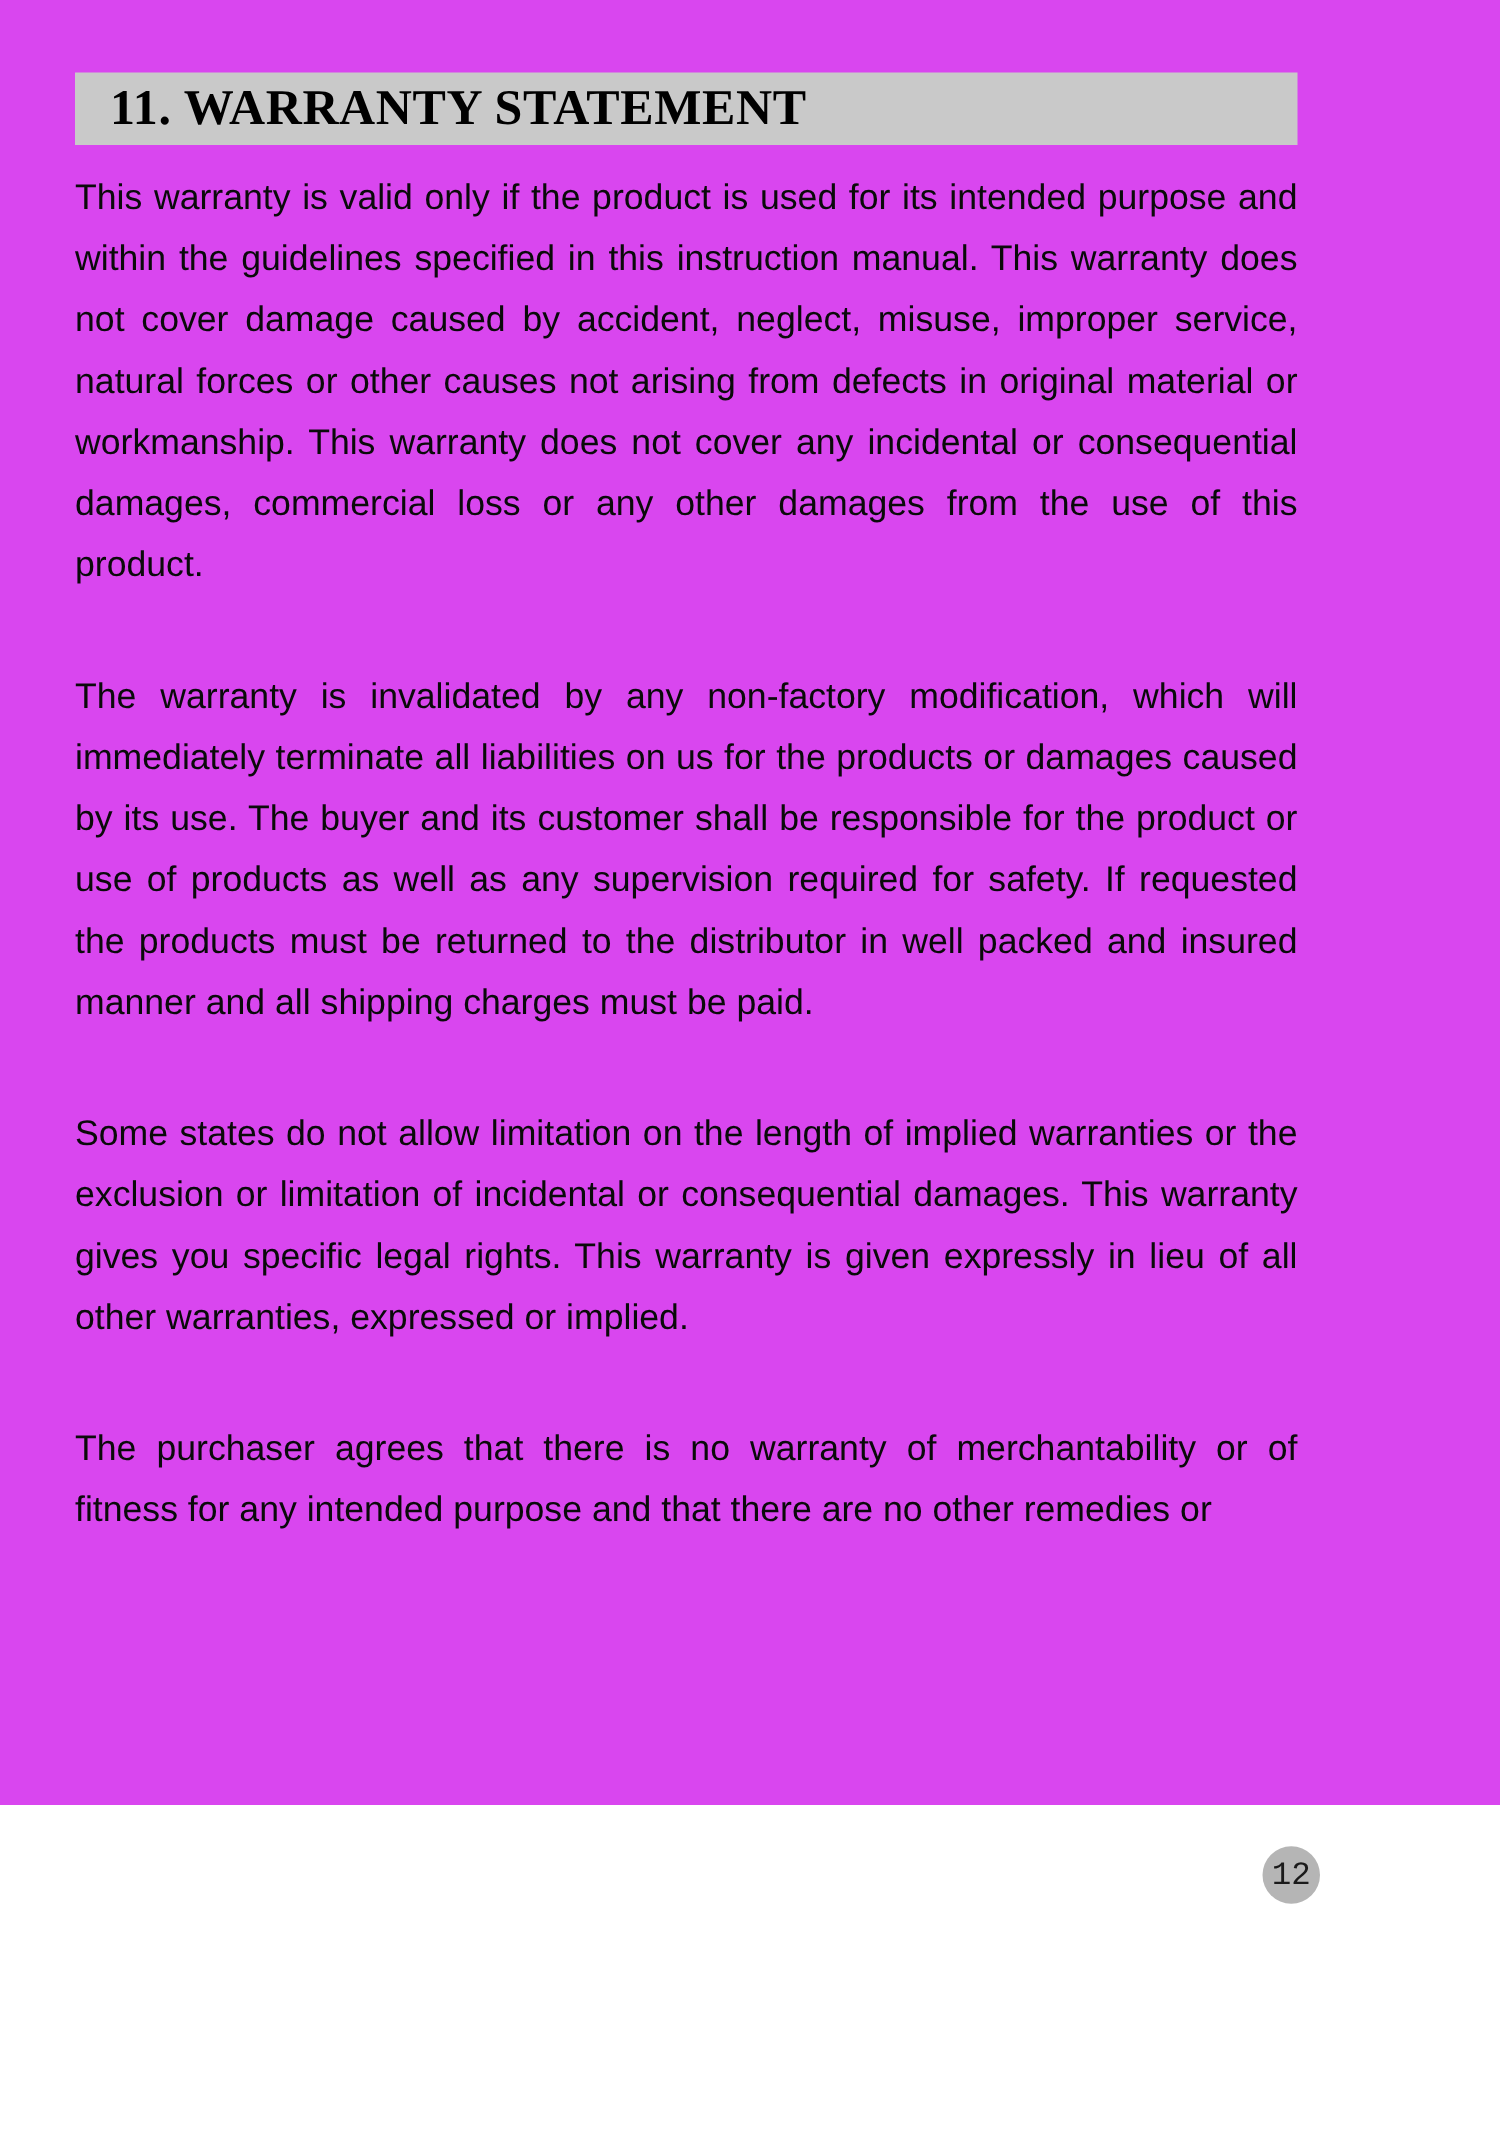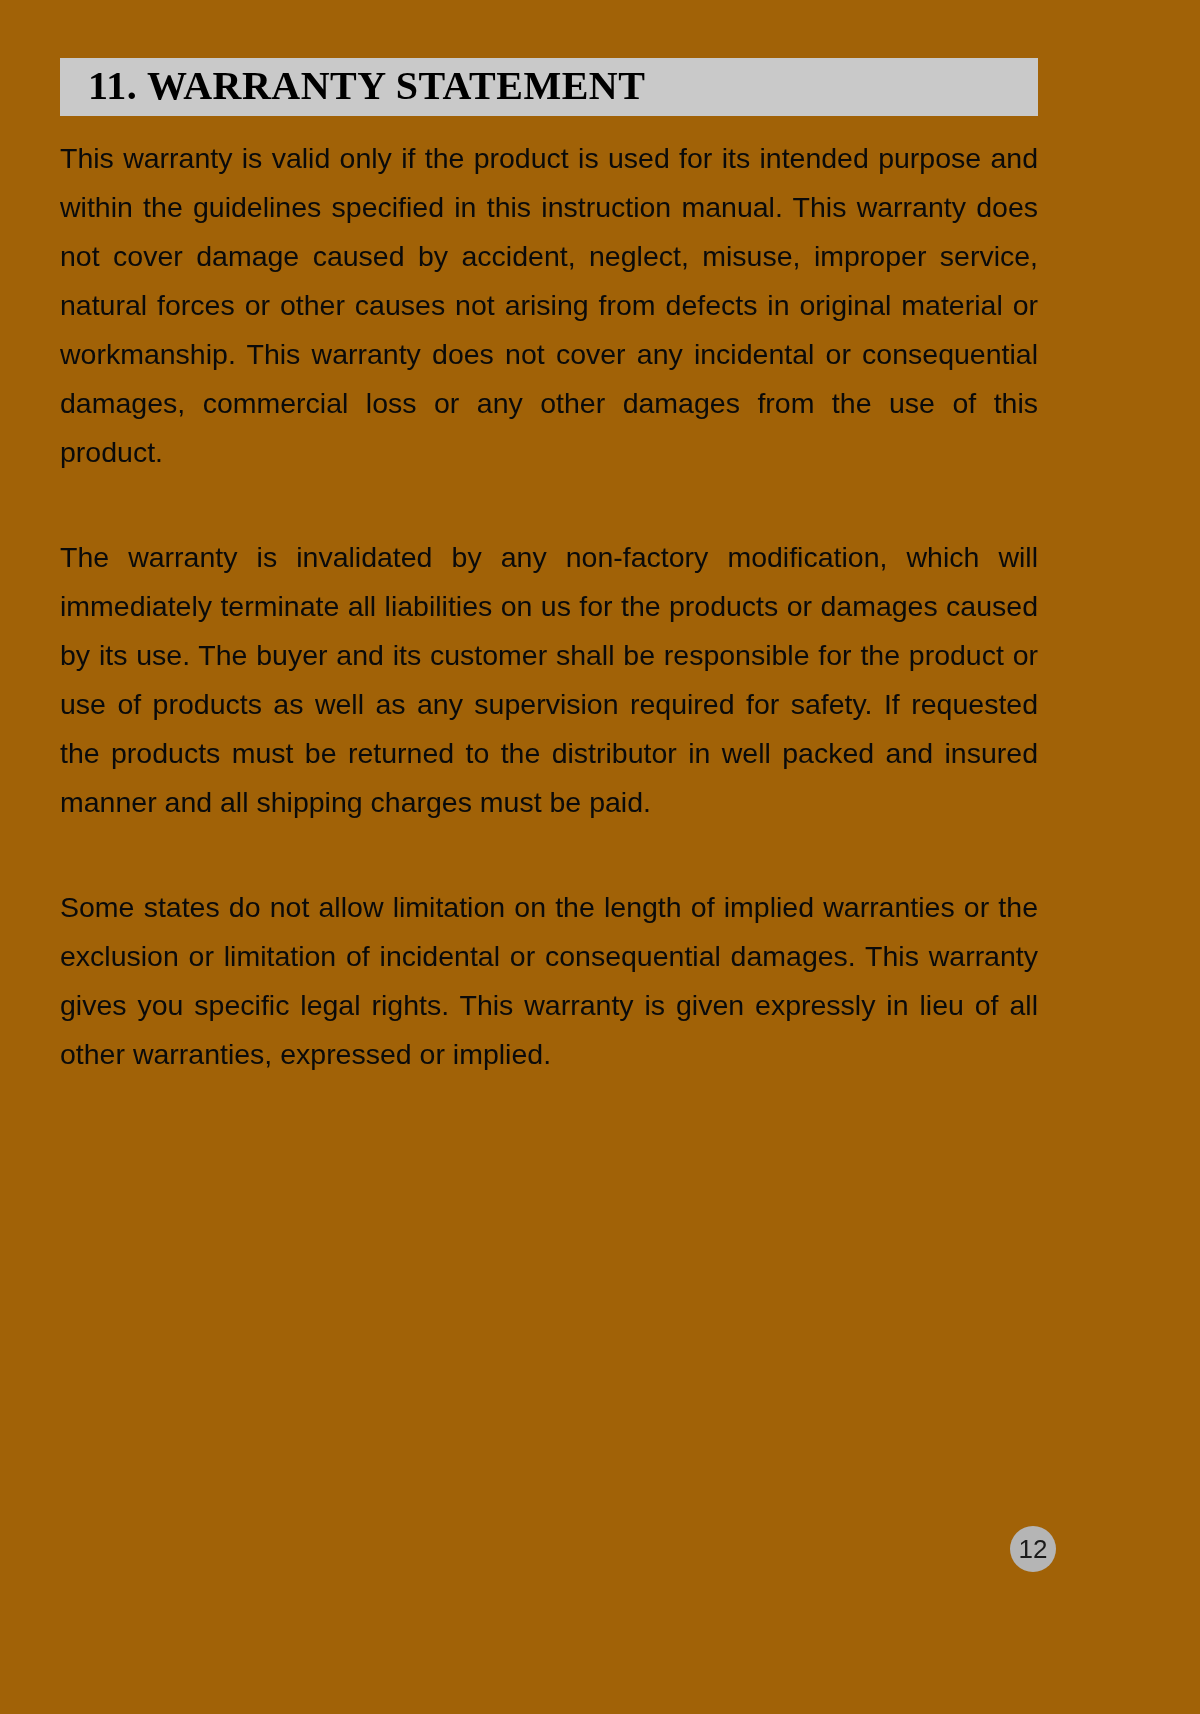--- a/index.html
+++ b/index.html
@@ -13,22 +13,22 @@
     position: relative;
     height: 1714px;
     font-family: "Liberation Sans", "DejaVu Sans", sans-serif;
     color: #000000;
     overflow: hidden;
   }
 
   .page {
     position: relative;
     width: 1200px;
-    height: 1714px;
-    background: #a16207;
+    height: 1444px;
+    background: #d946ef;
   }
 
   .content {
     position: absolute;
     left: 60px;
     top: 58px;
     width: 978px;
   }
 
   .heading-banner {
@@ -55,47 +55,48 @@
     margin-bottom: 56px;
   }
 
   .body-text p:last-child {
     margin-bottom: 0;
   }
 
   .page-number {
     position: absolute;
     left: 1010px;
-    top: 1526px;
+    top: 1477px;
     width: 46px;
     height: 46px;
     border-radius: 50%;
     background: #b5b5b5;
     display: flex;
     align-items: center;
     justify-content: center;
     font-size: 26px;
     color: #1a1a1a;
-    font-family: Liberation Sans, sans-serif;
+    font-family: Liberation Mono, monospace;
   }
 </style>
 </head>
 <body>
 
 <div class="page">
 
   <div class="content">
 
     <div class="heading-banner">
       <h1>11. WARRANTY STATEMENT</h1>
     </div>
 
     <div class="body-text">
       <p>This warranty is valid only if the product is used for its intended purpose and within the guidelines specified in this instruction manual. This warranty does not cover damage caused by accident, neglect, misuse, improper service, natural forces or other causes not arising from defects in original material or workmanship. This warranty does not cover any incidental or consequential damages, commercial loss or any other damages from the use of this product.</p>
       <p>The warranty is invalidated by any non-factory modification, which will immediately terminate all liabilities on us for the products or damages caused by its use. The buyer and its customer shall be responsible for the product or use of products as well as any supervision required for safety. If requested the products must be returned to the distributor in well packed and insured manner and all shipping charges must be paid.</p>
       <p>Some states do not allow limitation on the length of implied warranties or the exclusion or limitation of incidental or consequential damages. This warranty gives you specific legal rights. This warranty is given expressly in lieu of all other warranties, expressed or implied.</p>
+      <p>The purchaser agrees that there is no warranty of merchantability or of fitness for any intended purpose and that there are no other remedies or</p>
     </div>
 
   </div>
 
   <div class="page-number">12</div>
 
 </div>
 
 </body></html>

